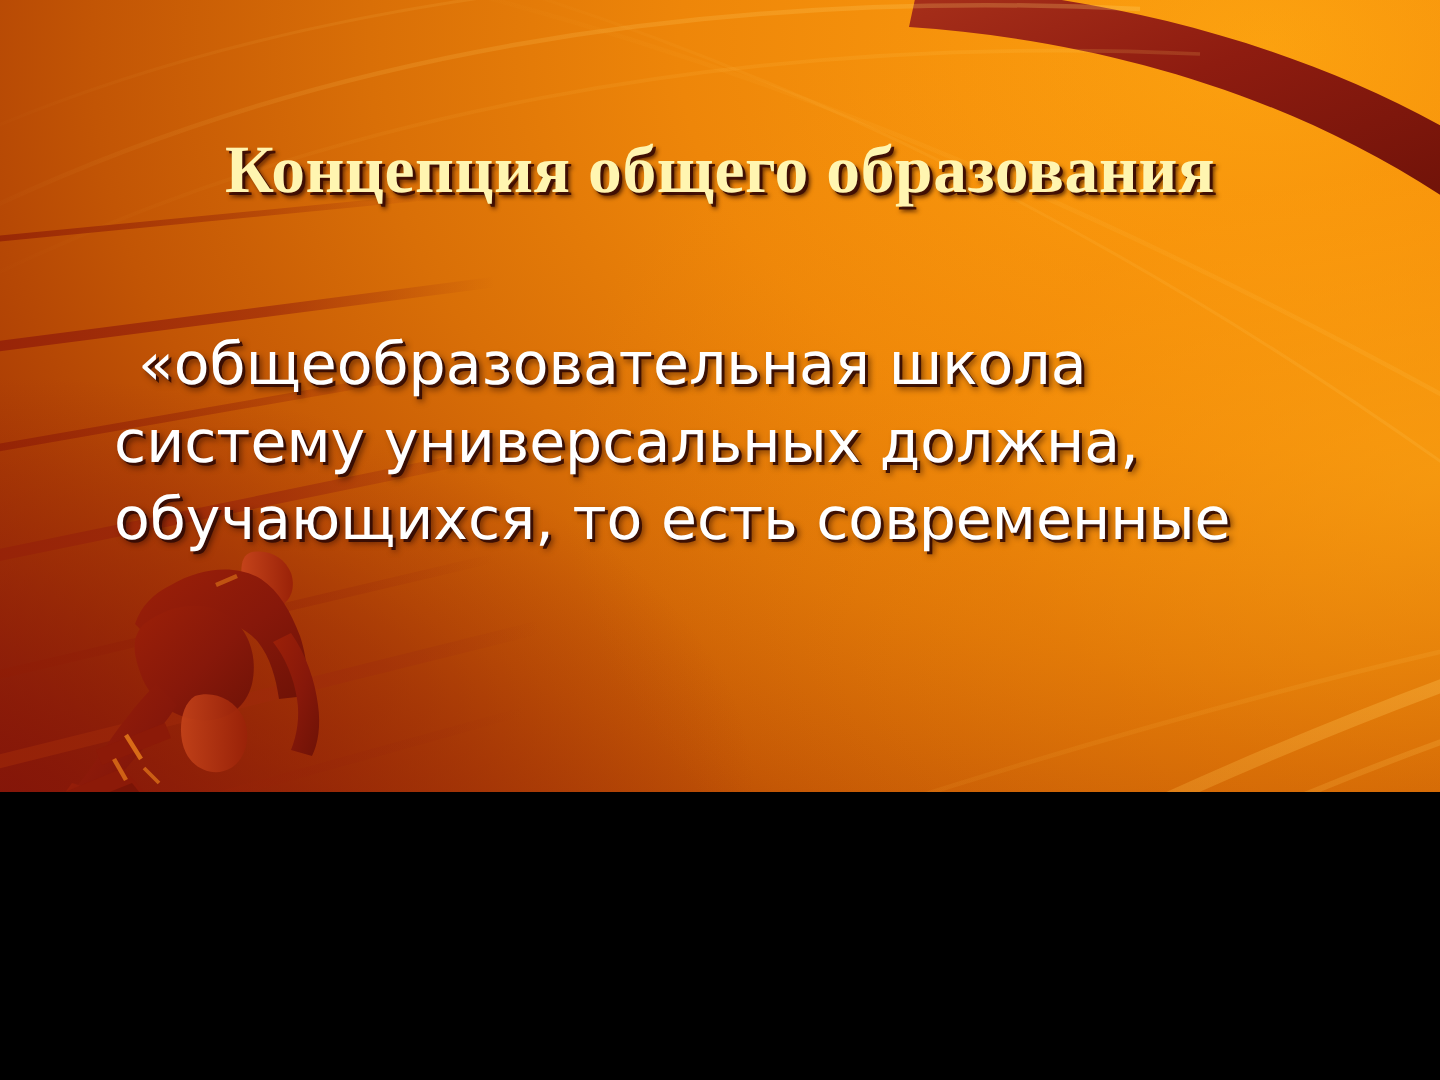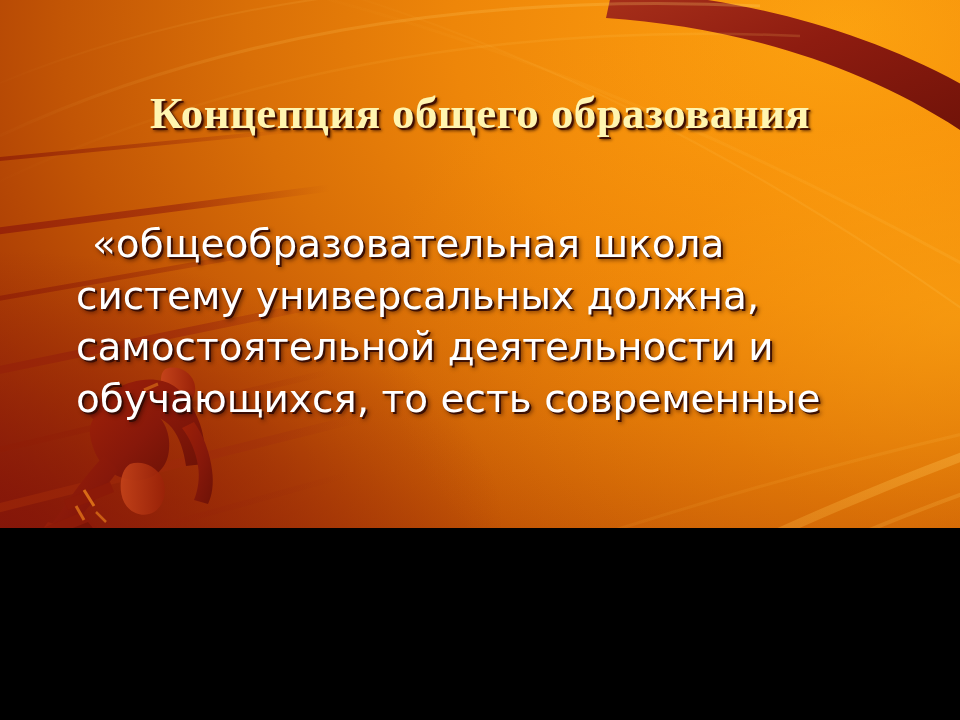--- a/index.html
+++ b/index.html
@@ -236,17 +236,16 @@
       <path d="M78,152 L88,162" stroke="#E57A1A" stroke-width="2.5" fill="none" opacity="0.7"></path>
       <path d="M126,30 L140,24" stroke="#E07818" stroke-width="3" fill="none" opacity="0.6"></path>
     </svg>
   </div>
 
   <div id="title">Концепция общего образования</div>
 
   <div id="body-block">
     <div class="body-line first">«общеобразовательная школа</div>
     <div class="body-line">систему универсальных должна,</div>
-    <div class="body-line">самостоятельной деятельности и</div>
     <div class="body-line">обучающихся, то есть современные</div>
   </div>
 
 </div>
 
 </body></html>

